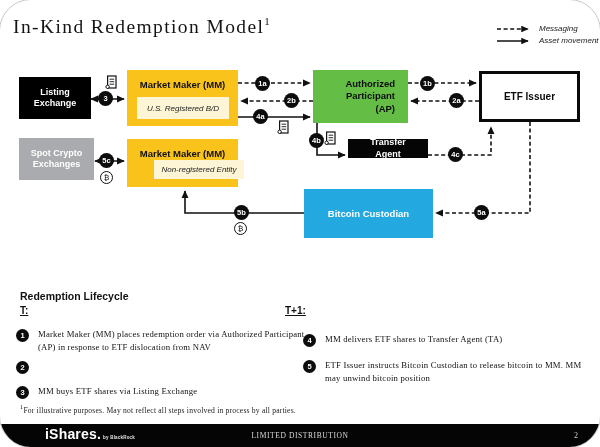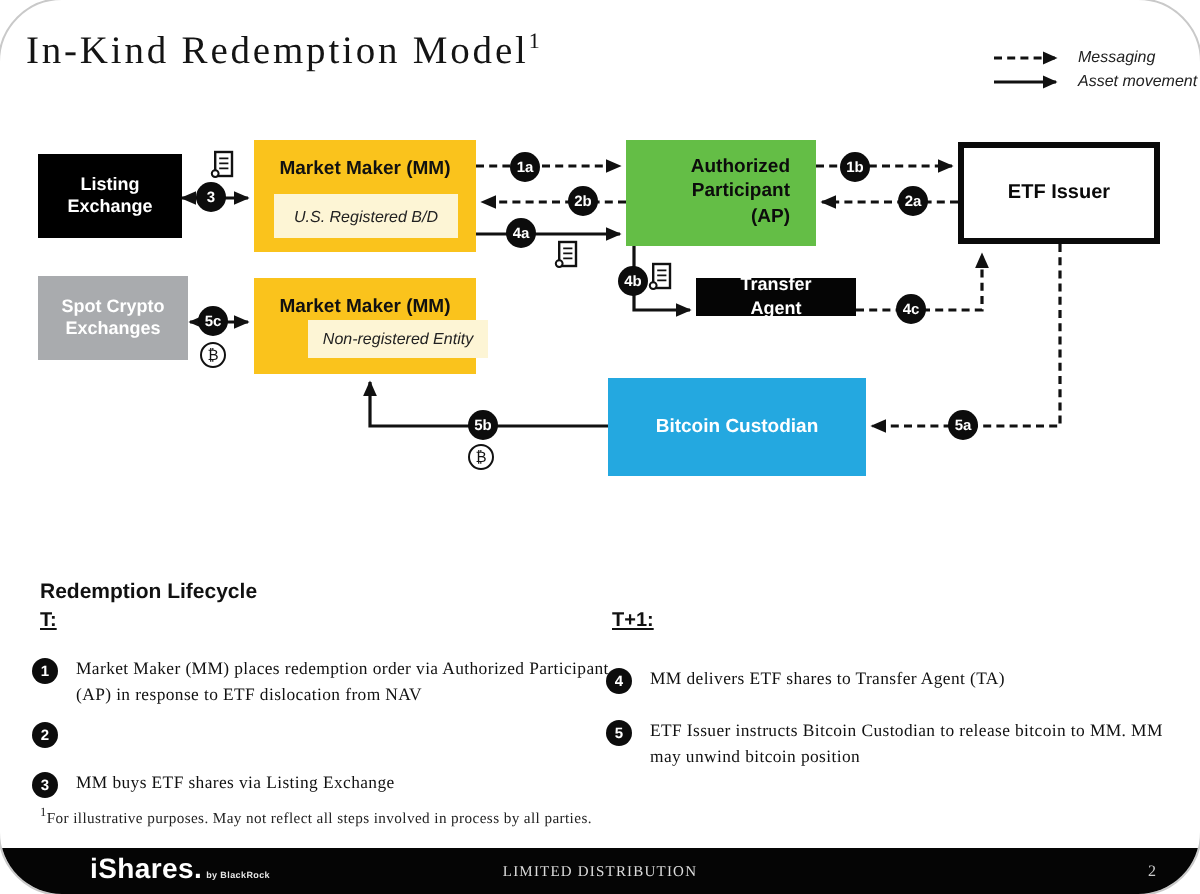--- a/index.html
+++ b/index.html
@@ -41,21 +41,21 @@
   
   .btc-badge{position:absolute;width:13px;height:13px;border-radius:50%;border:1.2px solid #111;
              background:#fff;color:#111;font-size:7.5px;display:flex;align-items:center;justify-content:center;z-index:3;box-sizing:border-box;}
   .btc1{left:100px;top:171px;} .btc2{left:234px;top:222px;}
   
   .cert{position:absolute;z-index:3;}
   .cert1{left:105px;top:75px;} .cert2{left:277px;top:120px;} .cert3{left:324px;top:131px;}
   
   .lc-heading{position:absolute;left:20px;top:290px;font-size:10.5px;font-weight:bold;color:#111;}
   .lc-col-head{position:absolute;top:305px;font-size:10px;font-weight:bold;text-decoration:underline;color:#111;}
-  .lc-t{left:20px;} .lc-t1{left:306px;}
+  .lc-t{left:20px;} .lc-t1{left:285px;}
   .lc-item{position:absolute;display:flex;gap:9px;align-items:flex-start;z-index:2;}
   .lc-item .num{flex:0 0 auto;width:13px;height:13px;border-radius:50%;background:#0c0c0c;color:#fff;
                 font-size:7.5px;font-weight:bold;display:flex;align-items:center;justify-content:center;margin-top:1px;}
   .lc-item .txt{font-family:"Liberation Serif",serif;font-size:8.7px;line-height:1.45;letter-spacing:0.2px;color:#111;}
   .it1{left:16px;top:328px;width:290px;} .it2{left:16px;top:360px;width:290px;} .it3{left:16px;top:385px;width:290px;}
   .it4{left:303px;top:333px;width:290px;} .it5{left:303px;top:359px;width:287px;}
   
   .footnote{position:absolute;left:20px;top:403px;font-family:"Liberation Serif",serif;font-size:7.6px;color:#222;letter-spacing:0.2px;}
   .footer{position:absolute;left:0;bottom:0;width:600px;height:23px;background:#050505;z-index:4;}
   .brand{position:absolute;left:45px;top:2px;color:#fff;font-weight:bold;font-size:14px;letter-spacing:0.2px;}

